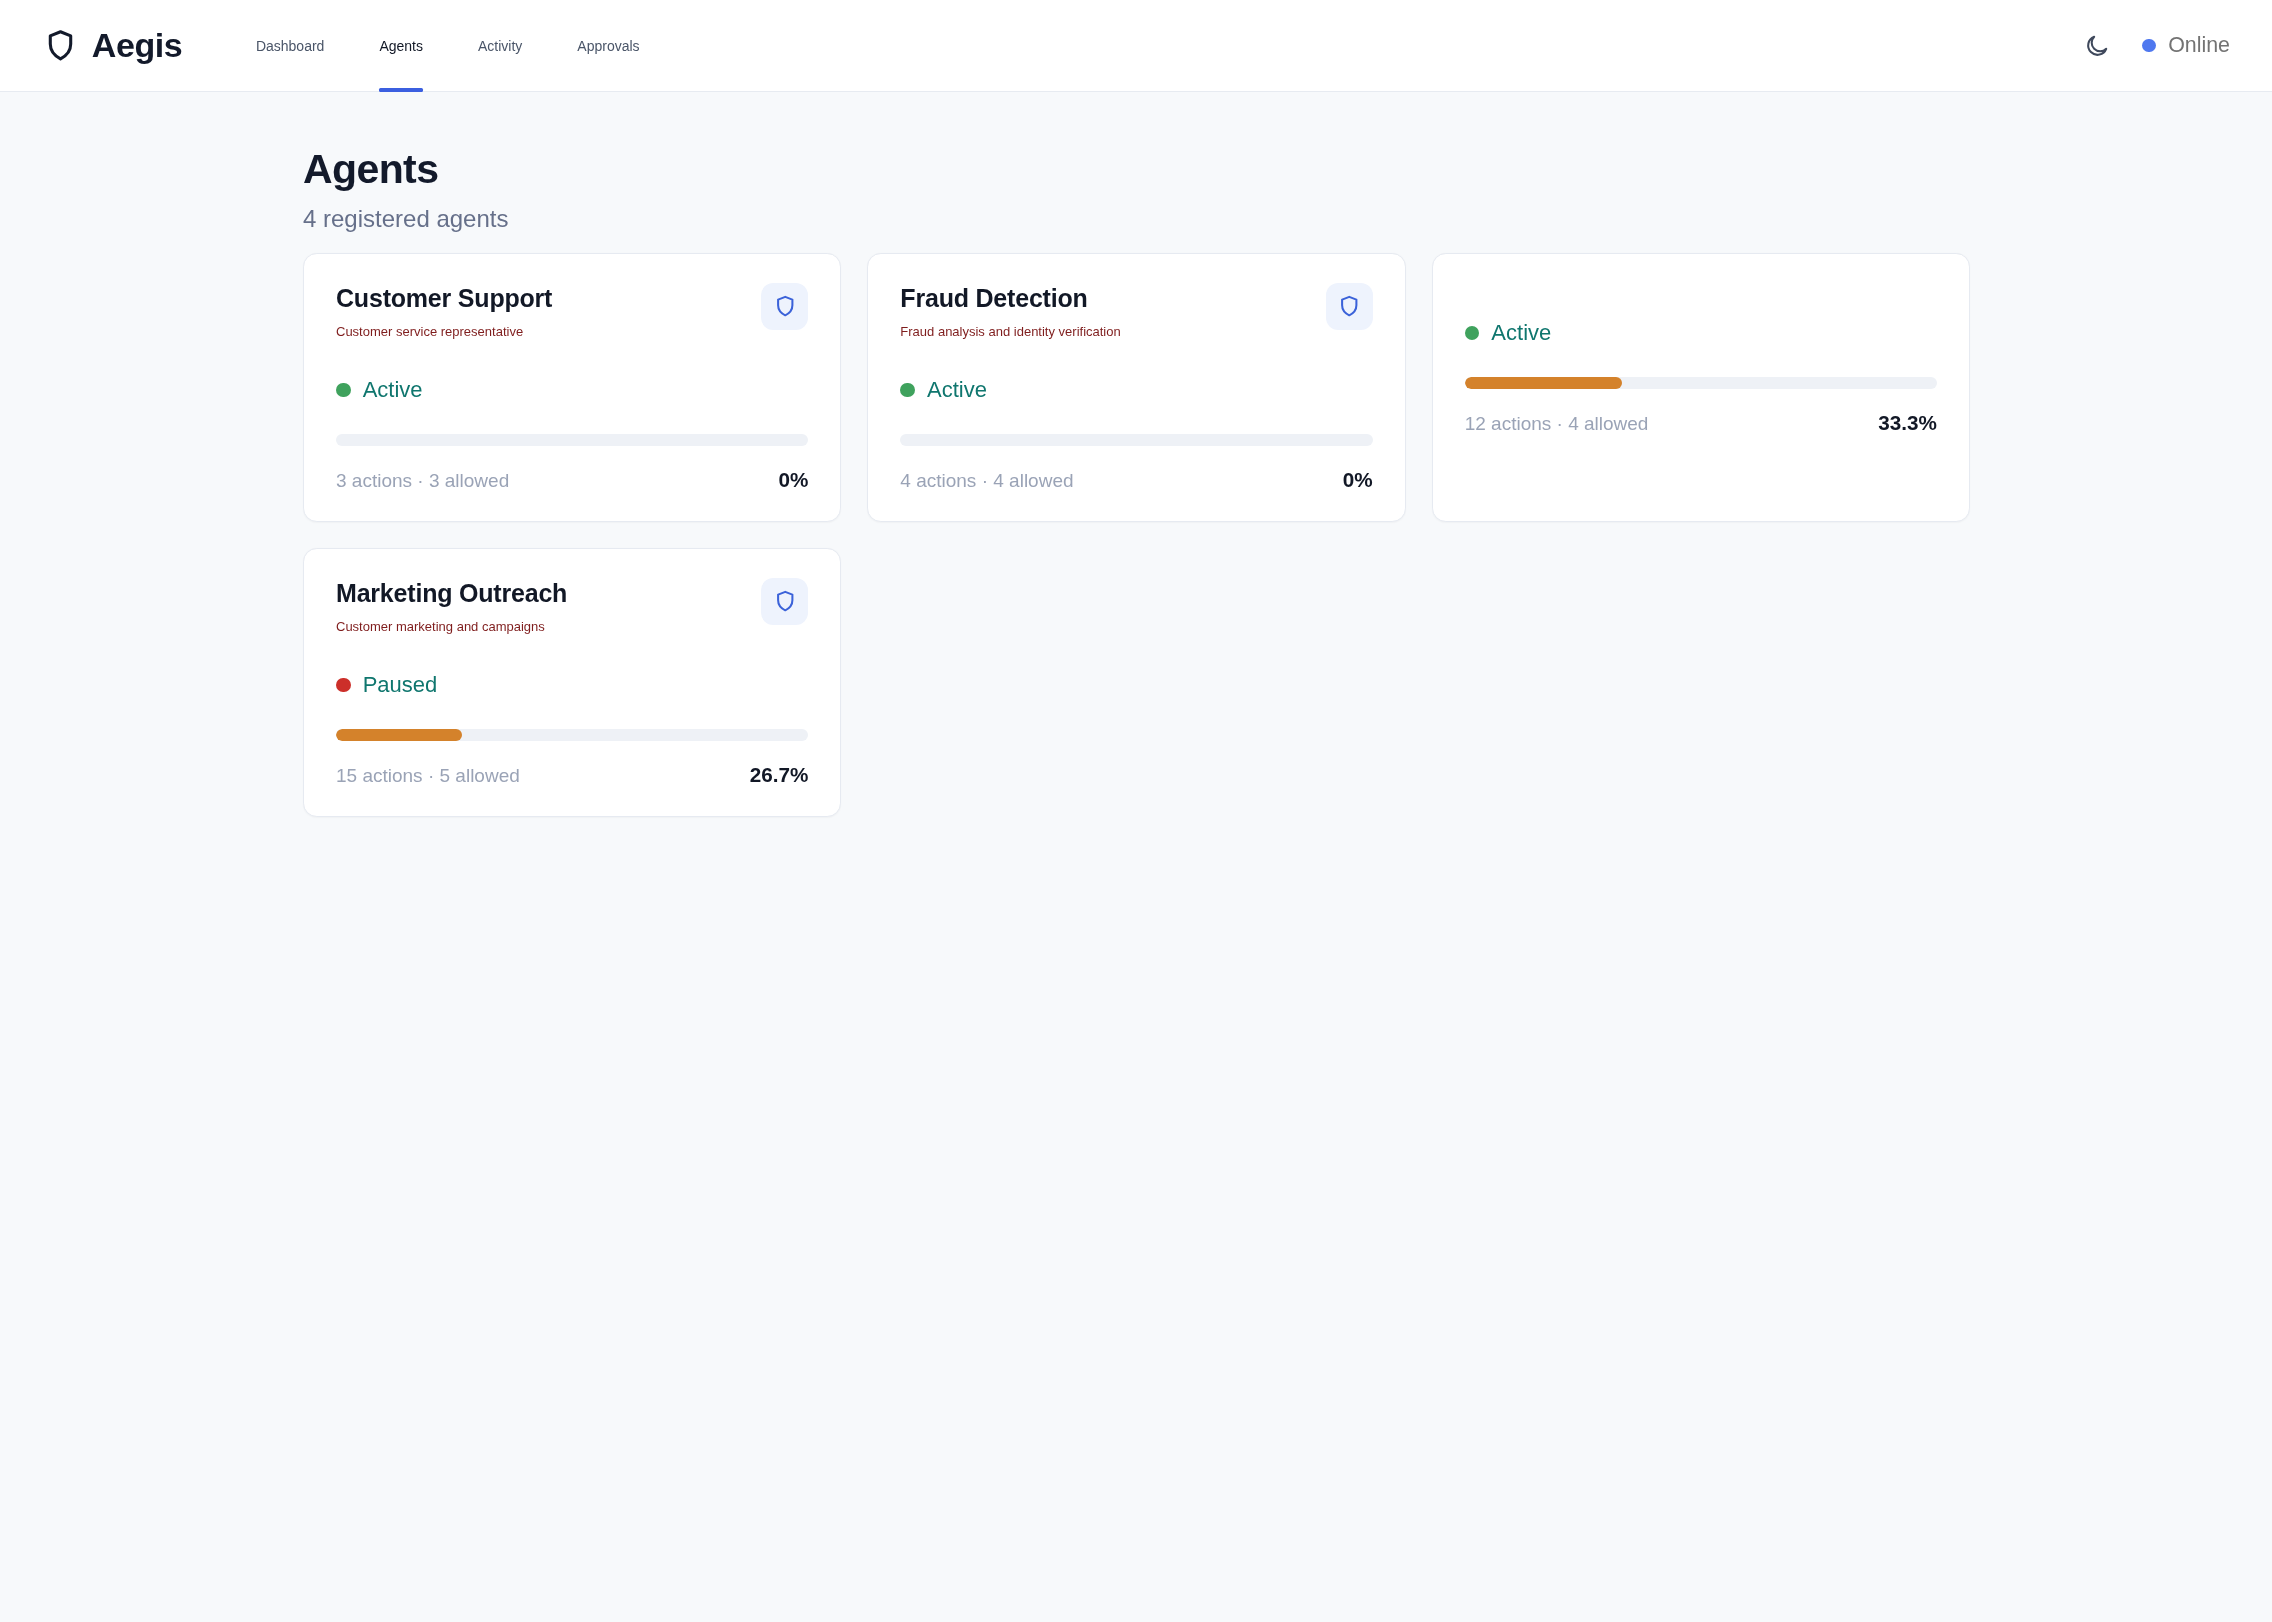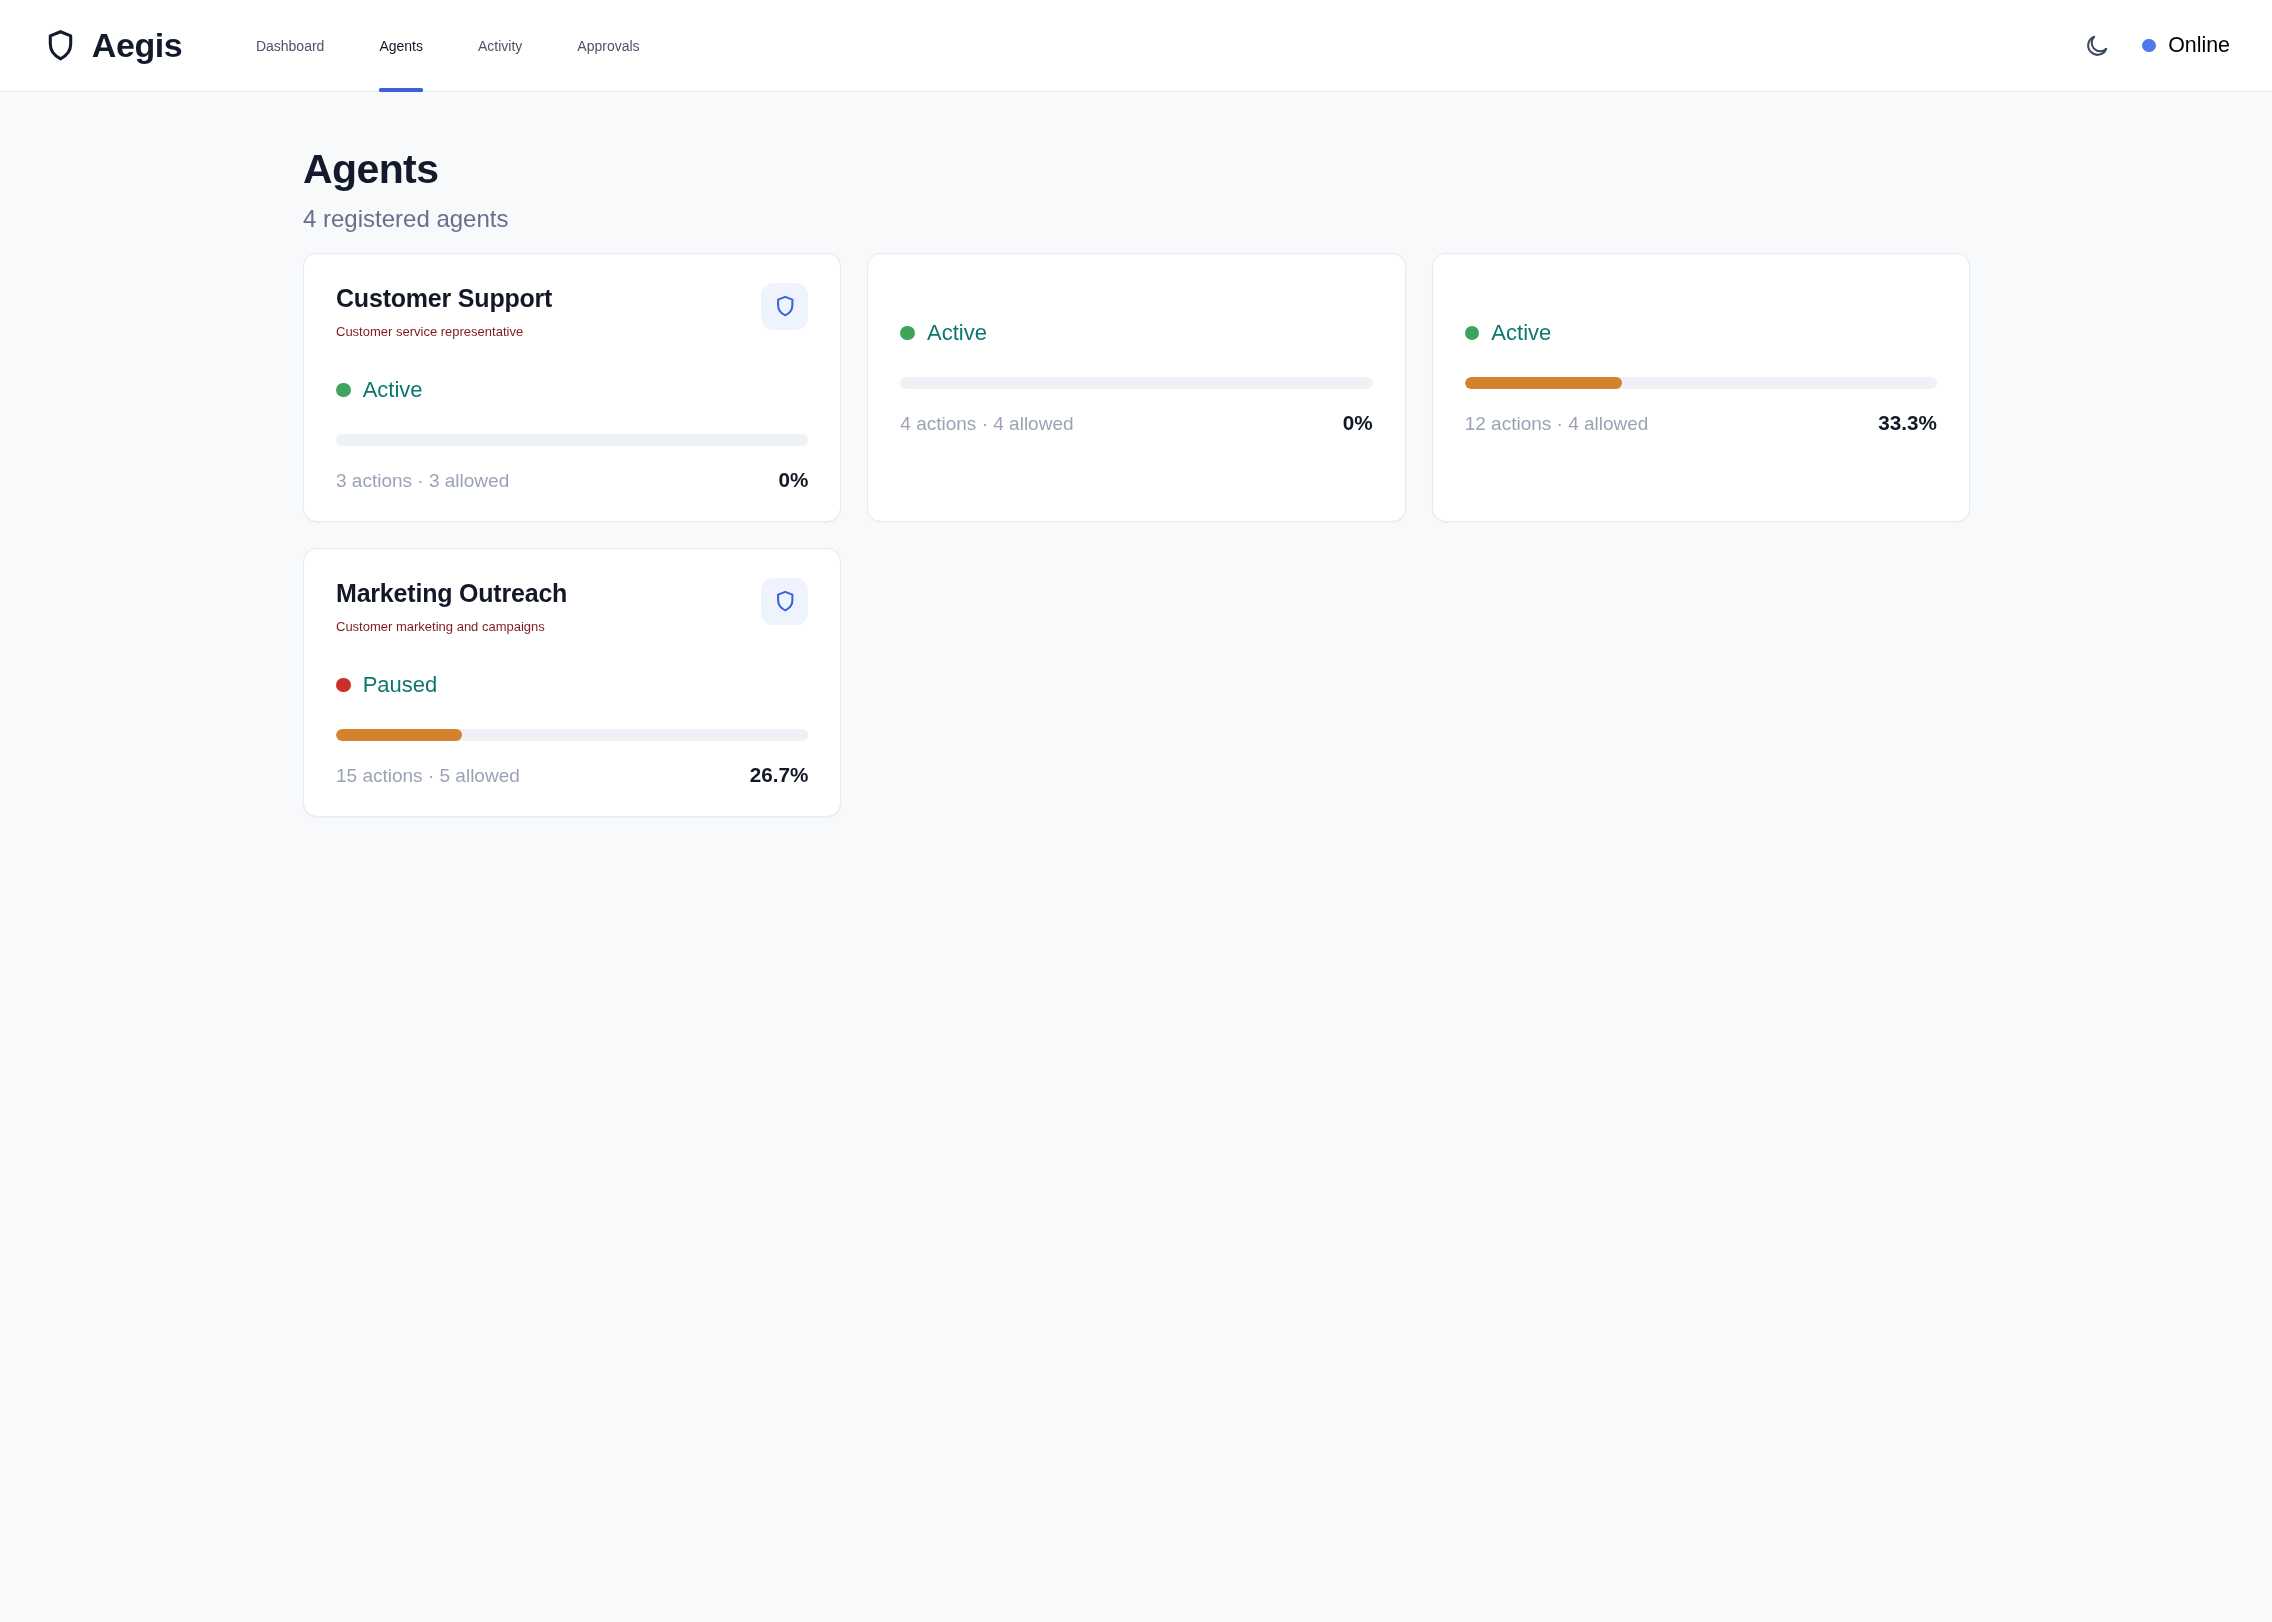--- a/index.html
+++ b/index.html
@@ -75,21 +75,21 @@
     width: 35px; height: 35px;
     display: flex; align-items: center; justify-content: center;
     cursor: pointer;
   }
   .moon-btn svg { width: 26px; height: 26px; display: block; }
   .status-pill {
     display: flex;
     align-items: center;
     gap: 12.2px;
     font-size: 21.4px;
-    color: #000000;
+    color: #737373;
   }
   .status-dot-online {
     width: 13.8px; height: 13.8px;
     border-radius: 50%;
     background: #4f78ef;
     display: block;
   }
 
   
   .page {
@@ -271,62 +271,75 @@
       <div class="progress-track">
         <div class="progress-fill" style="width: 0%;"></div>
       </div>
       <div class="card-foot">
         <span class="foot-meta">3 actions · 3 allowed</span>
         <span class="foot-pct">0%</span>
       </div>
     </div>
 
     <div class="agent-card">
-      <div class="card-status">
-        <span class="status-dot active"></span>
-        <span>Active</span>
-      </div>
-      <div class="progress-track">
-        <div class="progress-fill" style="width: 0%;"></div>
-      </div>
-      <div class="card-foot">
-        <span class="foot-meta">4 actions · 4 allowed</span>
-        <span class="foot-pct">0%</span>
-      </div>
-    </div>
-
-    <div class="agent-card">
-      <div class="card-status">
-        <span class="status-dot active"></span>
-        <span>Active</span>
-      </div>
-      <div class="progress-track">
-        <div class="progress-fill" style="width: 33.3%;"></div>
-      </div>
-      <div class="card-foot">
-        <span class="foot-meta">12 actions · 4 allowed</span>
-        <span class="foot-pct">33.3%</span>
-      </div>
-    </div>
-
-    <div class="agent-card">
       <div class="card-head">
         <div>
-          <div class="card-title">Marketing Outreach</div>
-          <div class="card-desc">Customer marketing and campaigns</div>
+          <div class="card-title">Fraud Detection</div>
+          <div class="card-desc">Fraud analysis and identity verification</div>
         </div>
         <div class="card-badge">
           <span>
             <svg viewBox="0 0 24 24" fill="none" stroke="#3b62d9" stroke-width="2" stroke-linecap="round" stroke-linejoin="round">
               <path d="M12 2.8 L19 5.5 V11 c0 4.5 -3 7.9 -7 9.9 C8 18.9 5 15.5 5 11 V5.5 Z"></path>
             </svg>
           </span>
         </div>
       </div>
       <div class="card-status">
+        <span class="status-dot active"></span>
+        <span>Active</span>
+      </div>
+      <div class="progress-track">
+        <div class="progress-fill" style="width: 0%;"></div>
+      </div>
+      <div class="card-foot">
+        <span class="foot-meta">4 actions · 4 allowed</span>
+        <span class="foot-pct">0%</span>
+      </div>
+    </div>
+
+    <div class="agent-card">
+      <div class="card-status">
+        <span class="status-dot active"></span>
+        <span>Active</span>
+      </div>
+      <div class="progress-track">
+        <div class="progress-fill" style="width: 33.3%;"></div>
+      </div>
+      <div class="card-foot">
+        <span class="foot-meta">12 actions · 4 allowed</span>
+        <span class="foot-pct">33.3%</span>
+      </div>
+    </div>
+
+    <div class="agent-card">
+      <div class="card-head">
+        <div>
+          <div class="card-title">Marketing Outreach</div>
+          <div class="card-desc">Customer marketing and campaigns</div>
+        </div>
+        <div class="card-badge">
+          <span>
+            <svg viewBox="0 0 24 24" fill="none" stroke="#3b62d9" stroke-width="2" stroke-linecap="round" stroke-linejoin="round">
+              <path d="M12 2.8 L19 5.5 V11 c0 4.5 -3 7.9 -7 9.9 C8 18.9 5 15.5 5 11 V5.5 Z"></path>
+            </svg>
+          </span>
+        </div>
+      </div>
+      <div class="card-status">
         <span class="status-dot paused"></span>
         <span>Paused</span>
       </div>
       <div class="progress-track">
         <div class="progress-fill" style="width: 26.7%;"></div>
       </div>
       <div class="card-foot">
         <span class="foot-meta">15 actions · 5 allowed</span>
         <span class="foot-pct">26.7%</span>
       </div>

